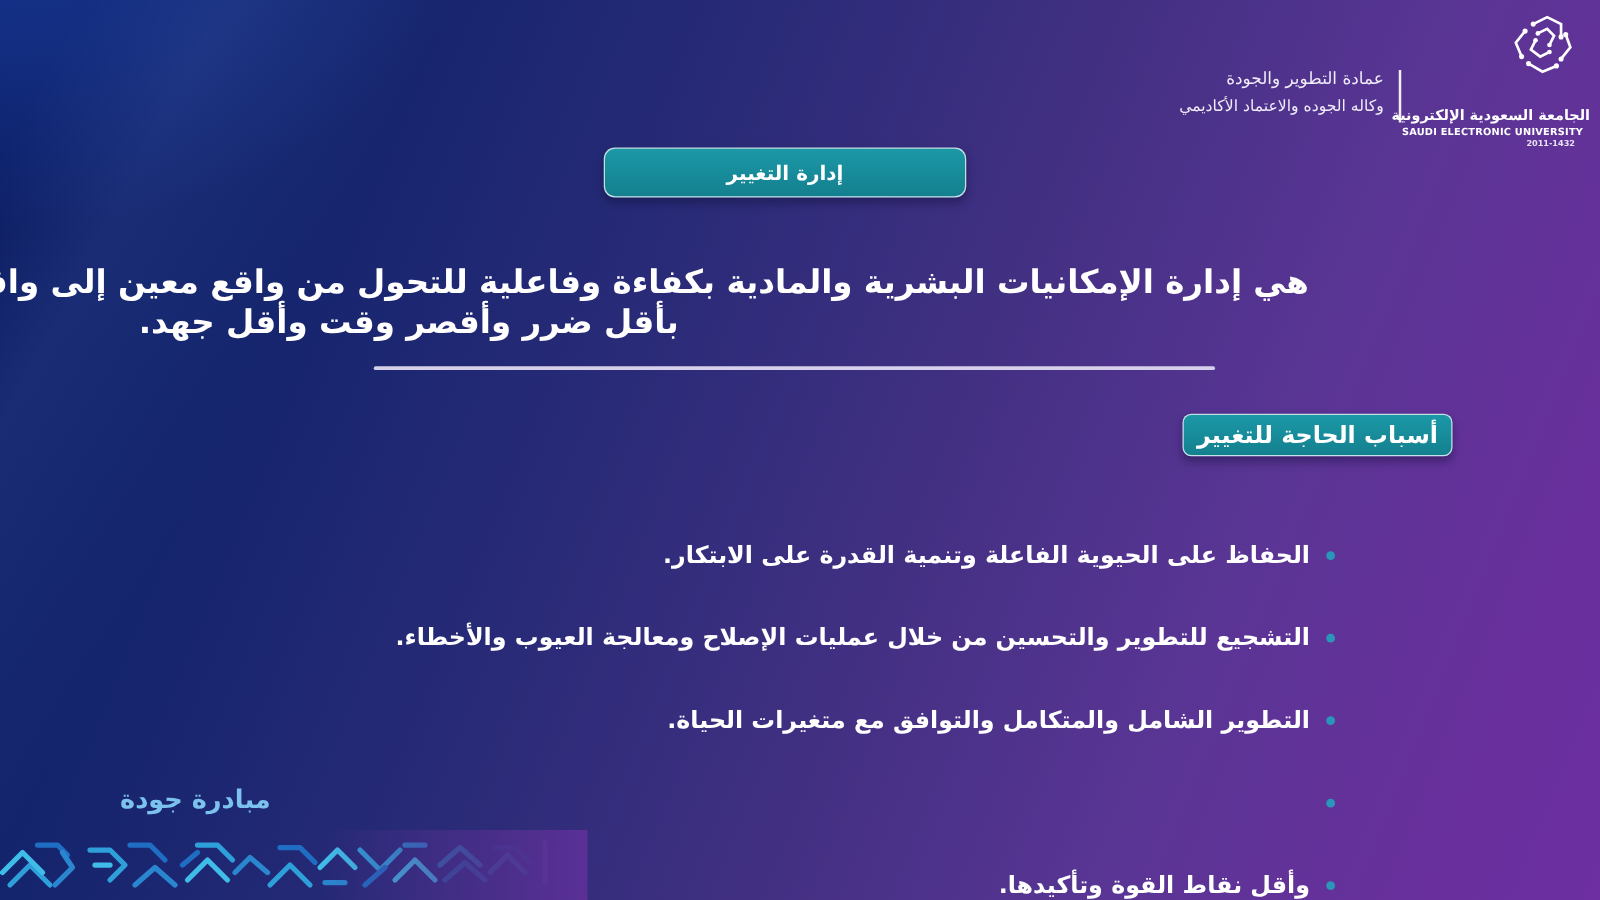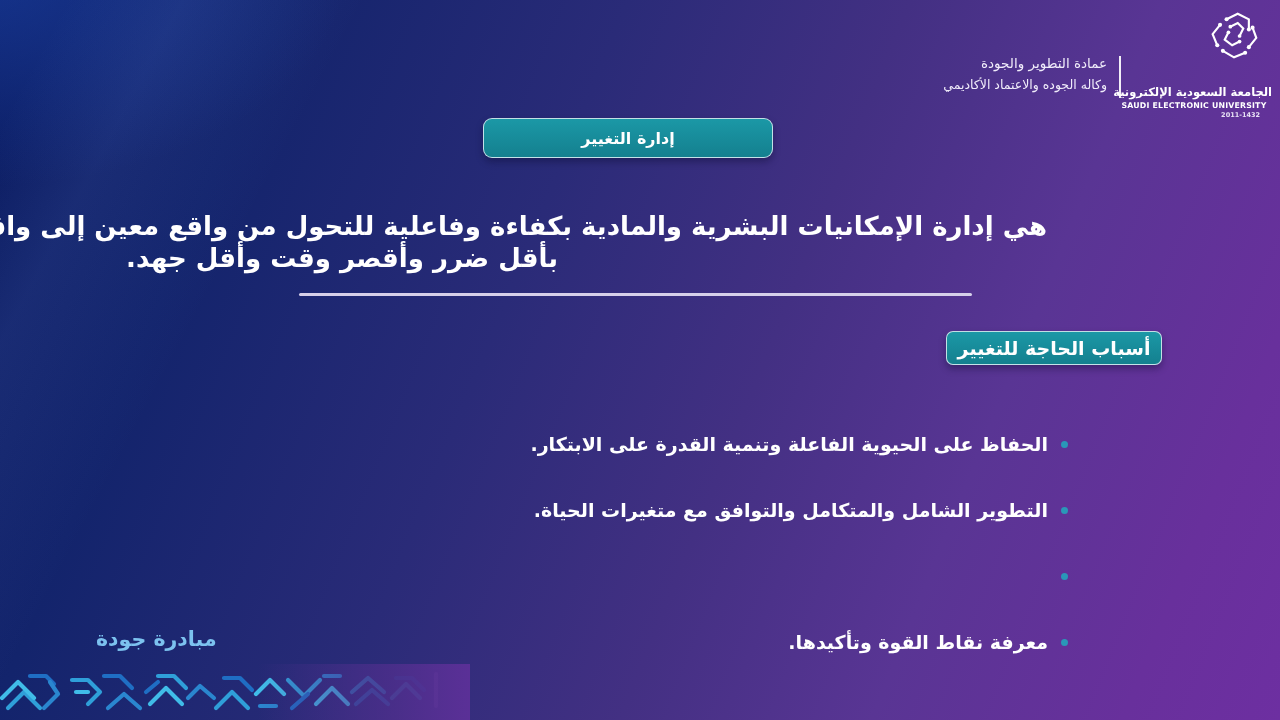--- a/index.html
+++ b/index.html
@@ -36,21 +36,21 @@
     border-radius:9px; color:#ffffff; font-weight:bold; direction:rtl;
     box-shadow:0 4px 7px rgba(8,8,40,0.35);
     white-space:nowrap;
   }
   .title-badge  { left:483px; top:118px; width:290px; height:40px; font-size:16px; }
   .section-badge{ left:946px; top:331px; width:216px; height:34px; font-size:19px; border-radius:7px; }
 
   
   .def-line { position:absolute; color:#ffffff; font-weight:bold; font-size:26px; direction:rtl; white-space:nowrap; }
   .def-line1 { top:211px; right:233px; }
-  .def-line2 { top:243px; right:722px; }
+  .def-line2 { top:243px; right:737px; }
   .h-divider { position:absolute; left:299px; top:293px; width:673px; height:3px; background:#d6d0ea; border-radius:2px; }
 
   
   .reasons { position:absolute; top:393px; right:212px; list-style:none; }
   .reasons li { display:flex; align-items:center; height:30px; direction:rtl; gap:13px;margin-top:36px; }
   .reason-dot { flex:0 0 auto; width:7px; height:7px; border-radius:50%; background:#2a97b8; }
   .reason-text { color:#ffffff; font-weight:bold; font-size:19px; white-space:nowrap; }
 
   
   .initiative { position:absolute; left:96px; top:627px; font-size:20.5px; font-weight:bold; color:#7cc2ef; direction:rtl; white-space:nowrap; }
@@ -110,28 +110,32 @@
 
   <div class="badge section-badge">أسباب الحاجة للتغيير</div>
 
   <ul class="reasons">
     <li>
       <span class="reason-dot"></span>
       <span class="reason-text">الحفاظ على الحيوية الفاعلة وتنمية القدرة على الابتكار.</span>
     </li>
     <li>
       <span class="reason-dot"></span>
+      <span class="reason-text">التشجيع للتطوير والتحسين من خلال عمليات الإصلاح ومعالجة العيوب والأخطاء.</span>
+    </li>
+    <li>
+      <span class="reason-dot"></span>
       <span class="reason-text">التطوير الشامل والمتكامل والتوافق مع متغيرات الحياة.</span>
     </li>
     <li>
       <span class="reason-dot"></span>
     </li>
     <li>
       <span class="reason-dot"></span>
-      <span class="reason-text">معرفة نقاط القوة وتأكيدها.</span>
+      <span class="reason-text">وأقل نقاط القوة وتأكيدها.</span>
     </li>
   </ul>
 
   <div class="initiative">مبادرة جودة</div>
 
   <div class="pattern-wrap">
     <svg width="470" height="52" viewBox="0 0 470 52">
       <g fill="none" stroke-width="4.2" stroke-linecap="round" stroke-linejoin="round">
         <path d="M8,42 L24,26 L40,42" stroke="#2f9fd9"></path>
         <path d="M2,32 L18,16 L34,32" stroke="#40bce8"></path>

